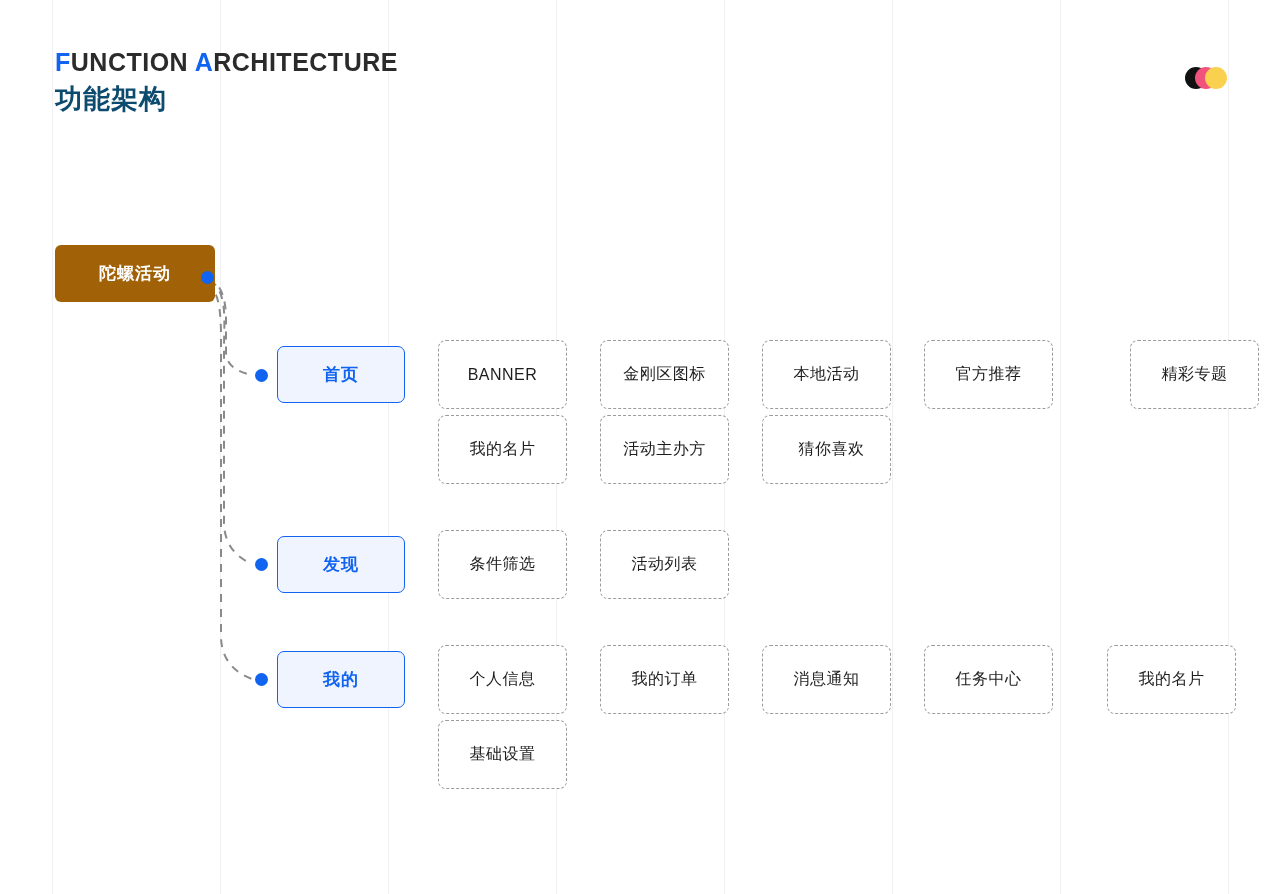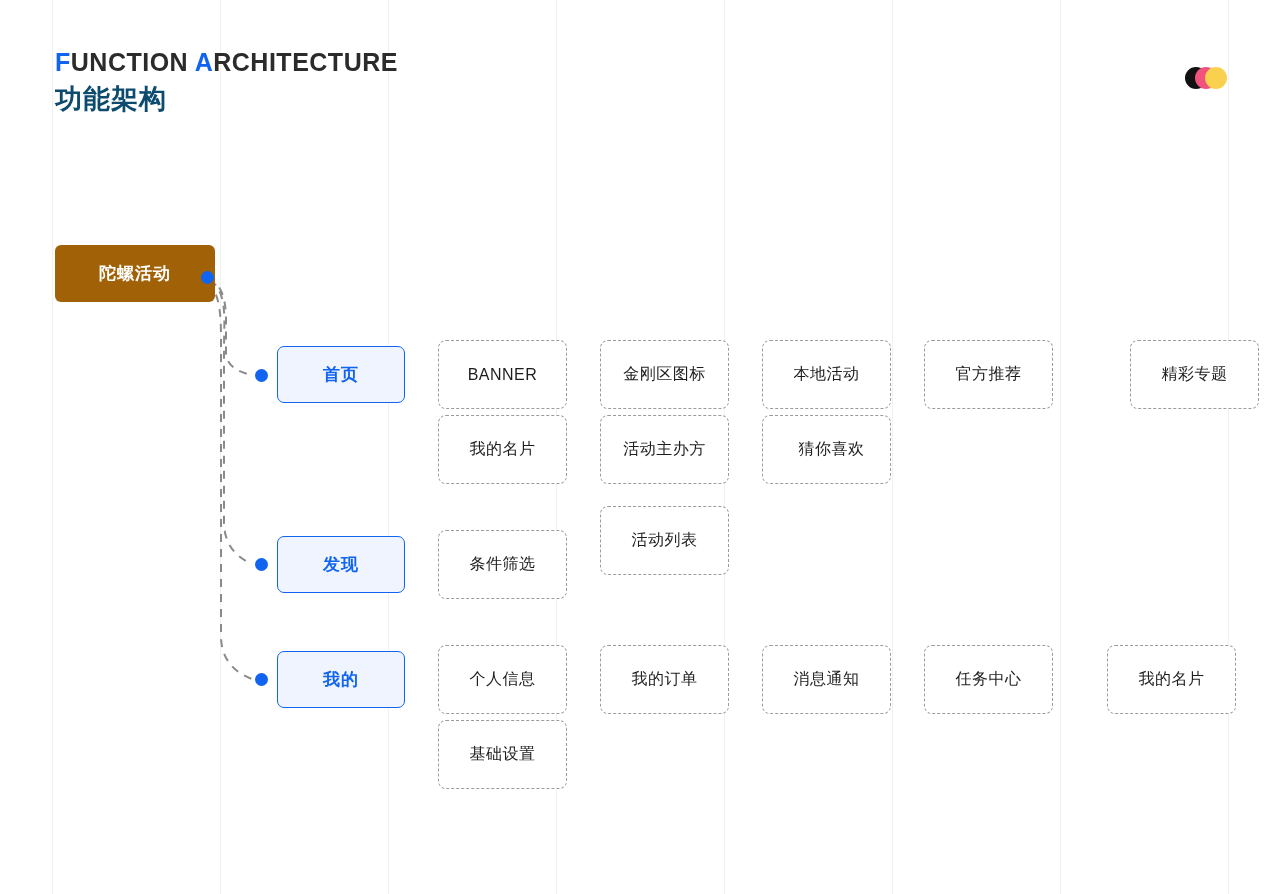--- a/index.html
+++ b/index.html
@@ -195,21 +195,21 @@
     <div class="leaf-node" style="left: 600px; top: 340px;">金刚区图标</div>
     <div class="leaf-node" style="left: 762px; top: 340px;">本地活动</div>
     <div class="leaf-node" style="left: 924px; top: 340px;">官方推荐</div>
     <div class="leaf-node" style="left: 1086px; top: 340px; margin-left: 44px;">精彩专题</div>
     <div class="leaf-node" style="left: 438px; top: 415px;">我的名片</div>
     <div class="leaf-node" style="left: 600px; top: 415px;">活动主办方</div>
     <div class="leaf-node" style="left: 762px; top: 415px; padding-left: 10px;">猜你喜欢</div>
     <span class="node-dot" style="left: 255px; top: 558px;"></span>
     <div class="l2-node" style="left: 277px; top: 536px;">发现</div>
     <div class="leaf-node" style="left: 438px; top: 530px;">条件筛选</div>
-    <div class="leaf-node" style="left: 600px; top: 506px;">活动列表</div>
+    <div class="leaf-node" style="left: 600px; top: 530px;">活动列表</div>
     <span class="node-dot" style="left: 255px; top: 673px;"></span>
     <div class="l2-node" style="left: 277px; top: 651px;">我的</div>
     <div class="leaf-node" style="left: 438px; top: 645px;">个人信息</div>
     <div class="leaf-node" style="left: 600px; top: 645px;">我的订单</div>
     <div class="leaf-node" style="left: 762px; top: 645px;">消息通知</div>
     <div class="leaf-node" style="left: 924px; top: 645px;">任务中心</div>
     <div class="leaf-node" style="left: 1107px; top: 645px;">我的名片</div>
     <div class="leaf-node" style="left: 438px; top: 720px;">基础设置</div>
   </div>
 

